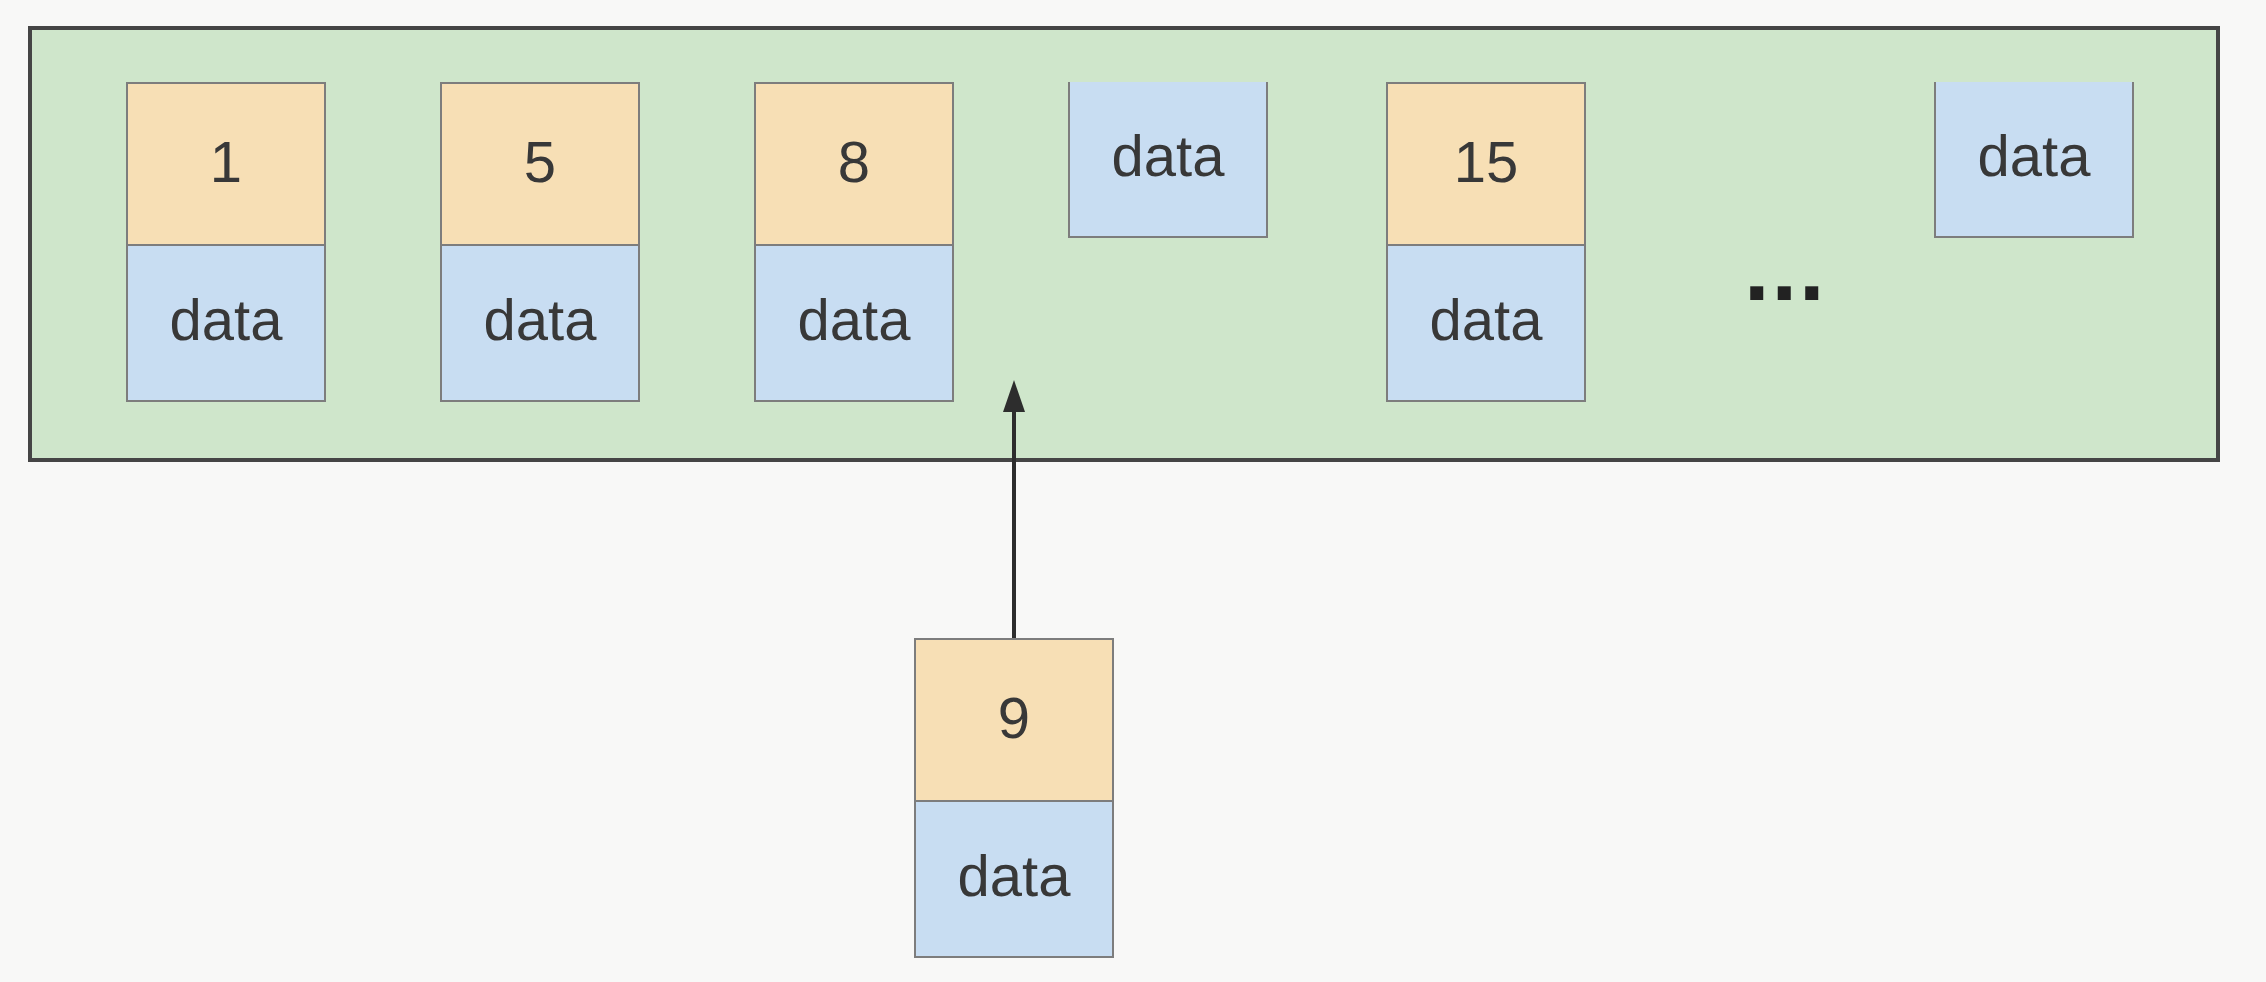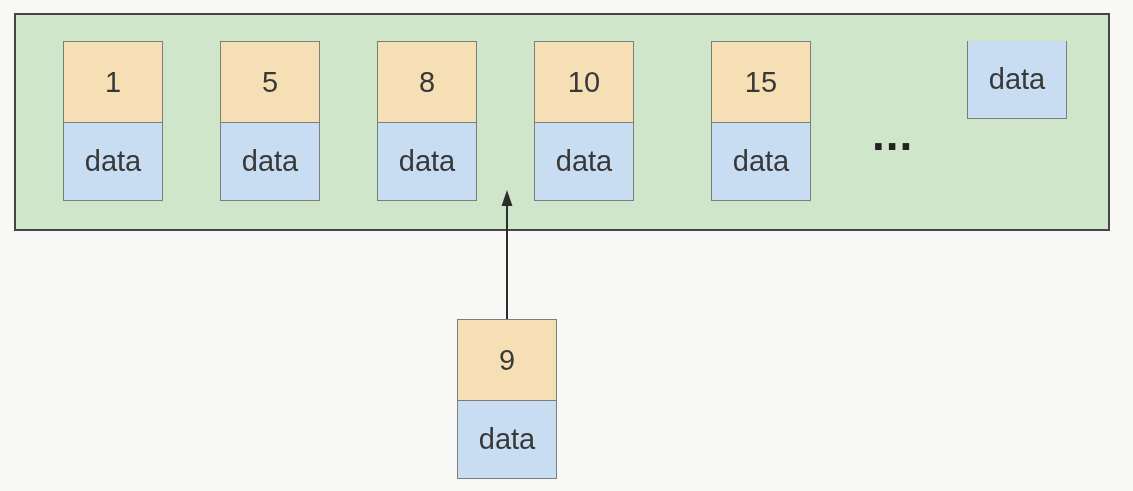--- a/index.html
+++ b/index.html
@@ -90,25 +90,24 @@
       <div class="cell key">5</div>
       <div class="cell val">data</div>
     </div>
 
     <div class="node" style="left:361px">
       <div class="cell key">8</div>
       <div class="cell val">data</div>
     </div>
 
     <div class="node" style="left:518px">
-      <div class="cell key">10</div>
       <div class="cell val">data</div>
     </div>
 
-    <div class="node" style="left:695px">
+    <div class="node" style="left:677px">
       <div class="cell key">15</div>
       <div class="cell val">data</div>
     </div>
 
     <div class="ellipsis">...</div>
 
     <div class="node" style="left:951px">
       <div class="cell val">data</div>
     </div>
 

